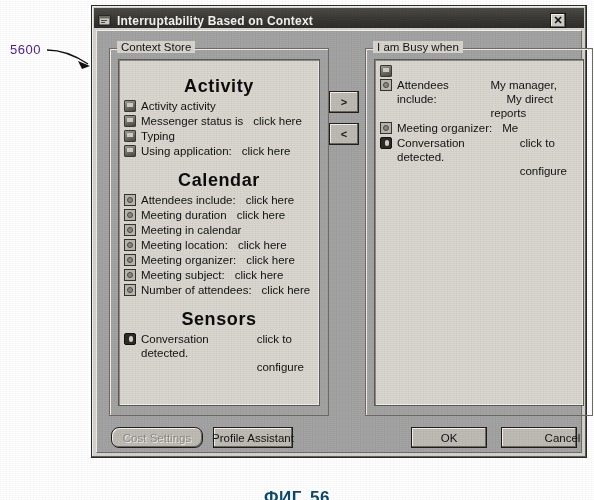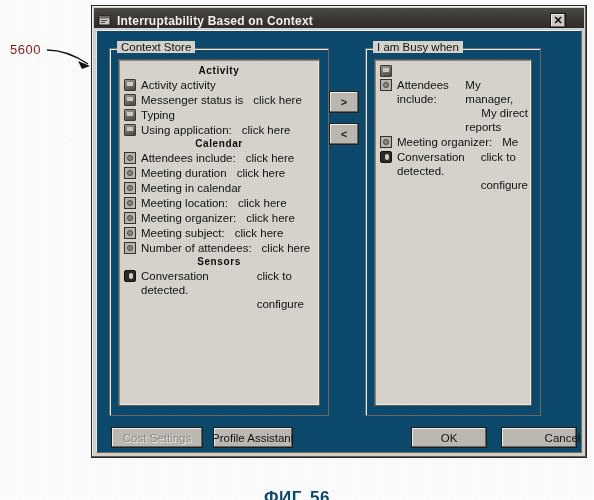--- a/index.html
+++ b/index.html
@@ -32,21 +32,21 @@
       radial-gradient(circle at 37% 88%, rgba(0,0,0,.04) 0 1px, transparent 2px);
   }
 
   
   #ref-callout {
     position: absolute;
     left: 10px;
     top: 42px;
     font-size: 13px;
     letter-spacing: .5px;
-    color: #7f1d1d;
+    color: #4c1d95;
     z-index: 20;
   }
   #ref-leader {
     position: absolute;
     left: 46px;
     top: 44px;
     width: 52px;
     height: 30px;
     z-index: 20;
   }
@@ -99,21 +99,21 @@
     font-weight: bold;
     color: #121212;
     line-height: 1;
     box-sizing: border-box;
   }
 
   #client {
     position: absolute;
     left: 4px; right: 4px;
     top: 24px; bottom: 4px;
-    background: #0c4a6e;
+    background: #a3a3a3;
     border-top: 1px solid #f3f1ed;
     border-left: 1px solid #f3f1ed;
     border-right: 1px solid #716e68;
     border-bottom: 1px solid #716e68;
   }
 
   
   .groupbox { position: absolute; }
   .group-frame {
     position: absolute;
@@ -140,25 +140,25 @@
     top: 18px; bottom: 10px;
     background: #d9d6d0;
     border: 1px solid #5e5b56;
     box-shadow: inset 1px 1px 0 #8e8b85, inset -1px -1px 0 #f1efeb;
     padding: 4px 3px 3px 3px;
     overflow: hidden;
     box-sizing: border-box;
   }
   .section-header {
     text-align: center;
-    font-size: 10px;
+    font-size: 18px;
     font-weight: bold;
     color: #0d0d0d;
     letter-spacing: .6px;
-    margin: 1px 0 2px 0;
+    margin: 12px 0 2px 0;
   }
   .row {
     display: flex;
     align-items: flex-start;
     margin: 0 0 1px 0;
     padding-left: 2px;
     font-size: 11.5px;
     line-height: 14px;
     color: #121212;
   }
@@ -364,21 +364,21 @@
         </div>
 
       </div>
     </div>
 
     <div id="transfer">
       <div class="xfer-btn">&gt;</div>
       <div class="xfer-btn">&lt;</div>
     </div>
 
-    <div class="groupbox" style="left:268px; top:10px; width:176px; height:375px;">
+    <div class="groupbox" style="left:268px; top:10px; width:228px; height:375px;">
       <div class="group-frame"></div>
       <div class="group-label">I am Busy when</div>
       <div class="listbox">
 
         <div class="row">
           <span class="glyph ic-monitor"></span>
           <span class="txt"></span>
         </div>
         <div class="row">
           <span class="glyph ic-calendar"></span>
@@ -394,21 +394,21 @@
         <div class="row">
           <span class="glyph ic-mic"></span>
           <span class="txt gap">Conversation detected.</span>
           <span class="txt">click to
      configure</span>
         </div>
 
       </div>
     </div>
 
-    <div class="btn disabled" style="left:14px; top:396px; width:92px;">Cost Settings</div>
+    <div class="btn disabled" style="left:14px; top:396px; width:92px;border-radius:8px;">Cost Settings</div>
     <div class="btn" style="left:116px; top:396px; width:80px;">Profile Assistant</div>
     <div class="btn" style="left:314px; top:396px; width:76px;">OK</div>
     <div class="btn" style="left:404px; top:396px; width:76px;padding-left:47px;">Cancel</div>
 
   </div>
 </div>
 
 <div id="figure-caption">ФИГ. 56</div>
 
 <div class="grain"></div>

